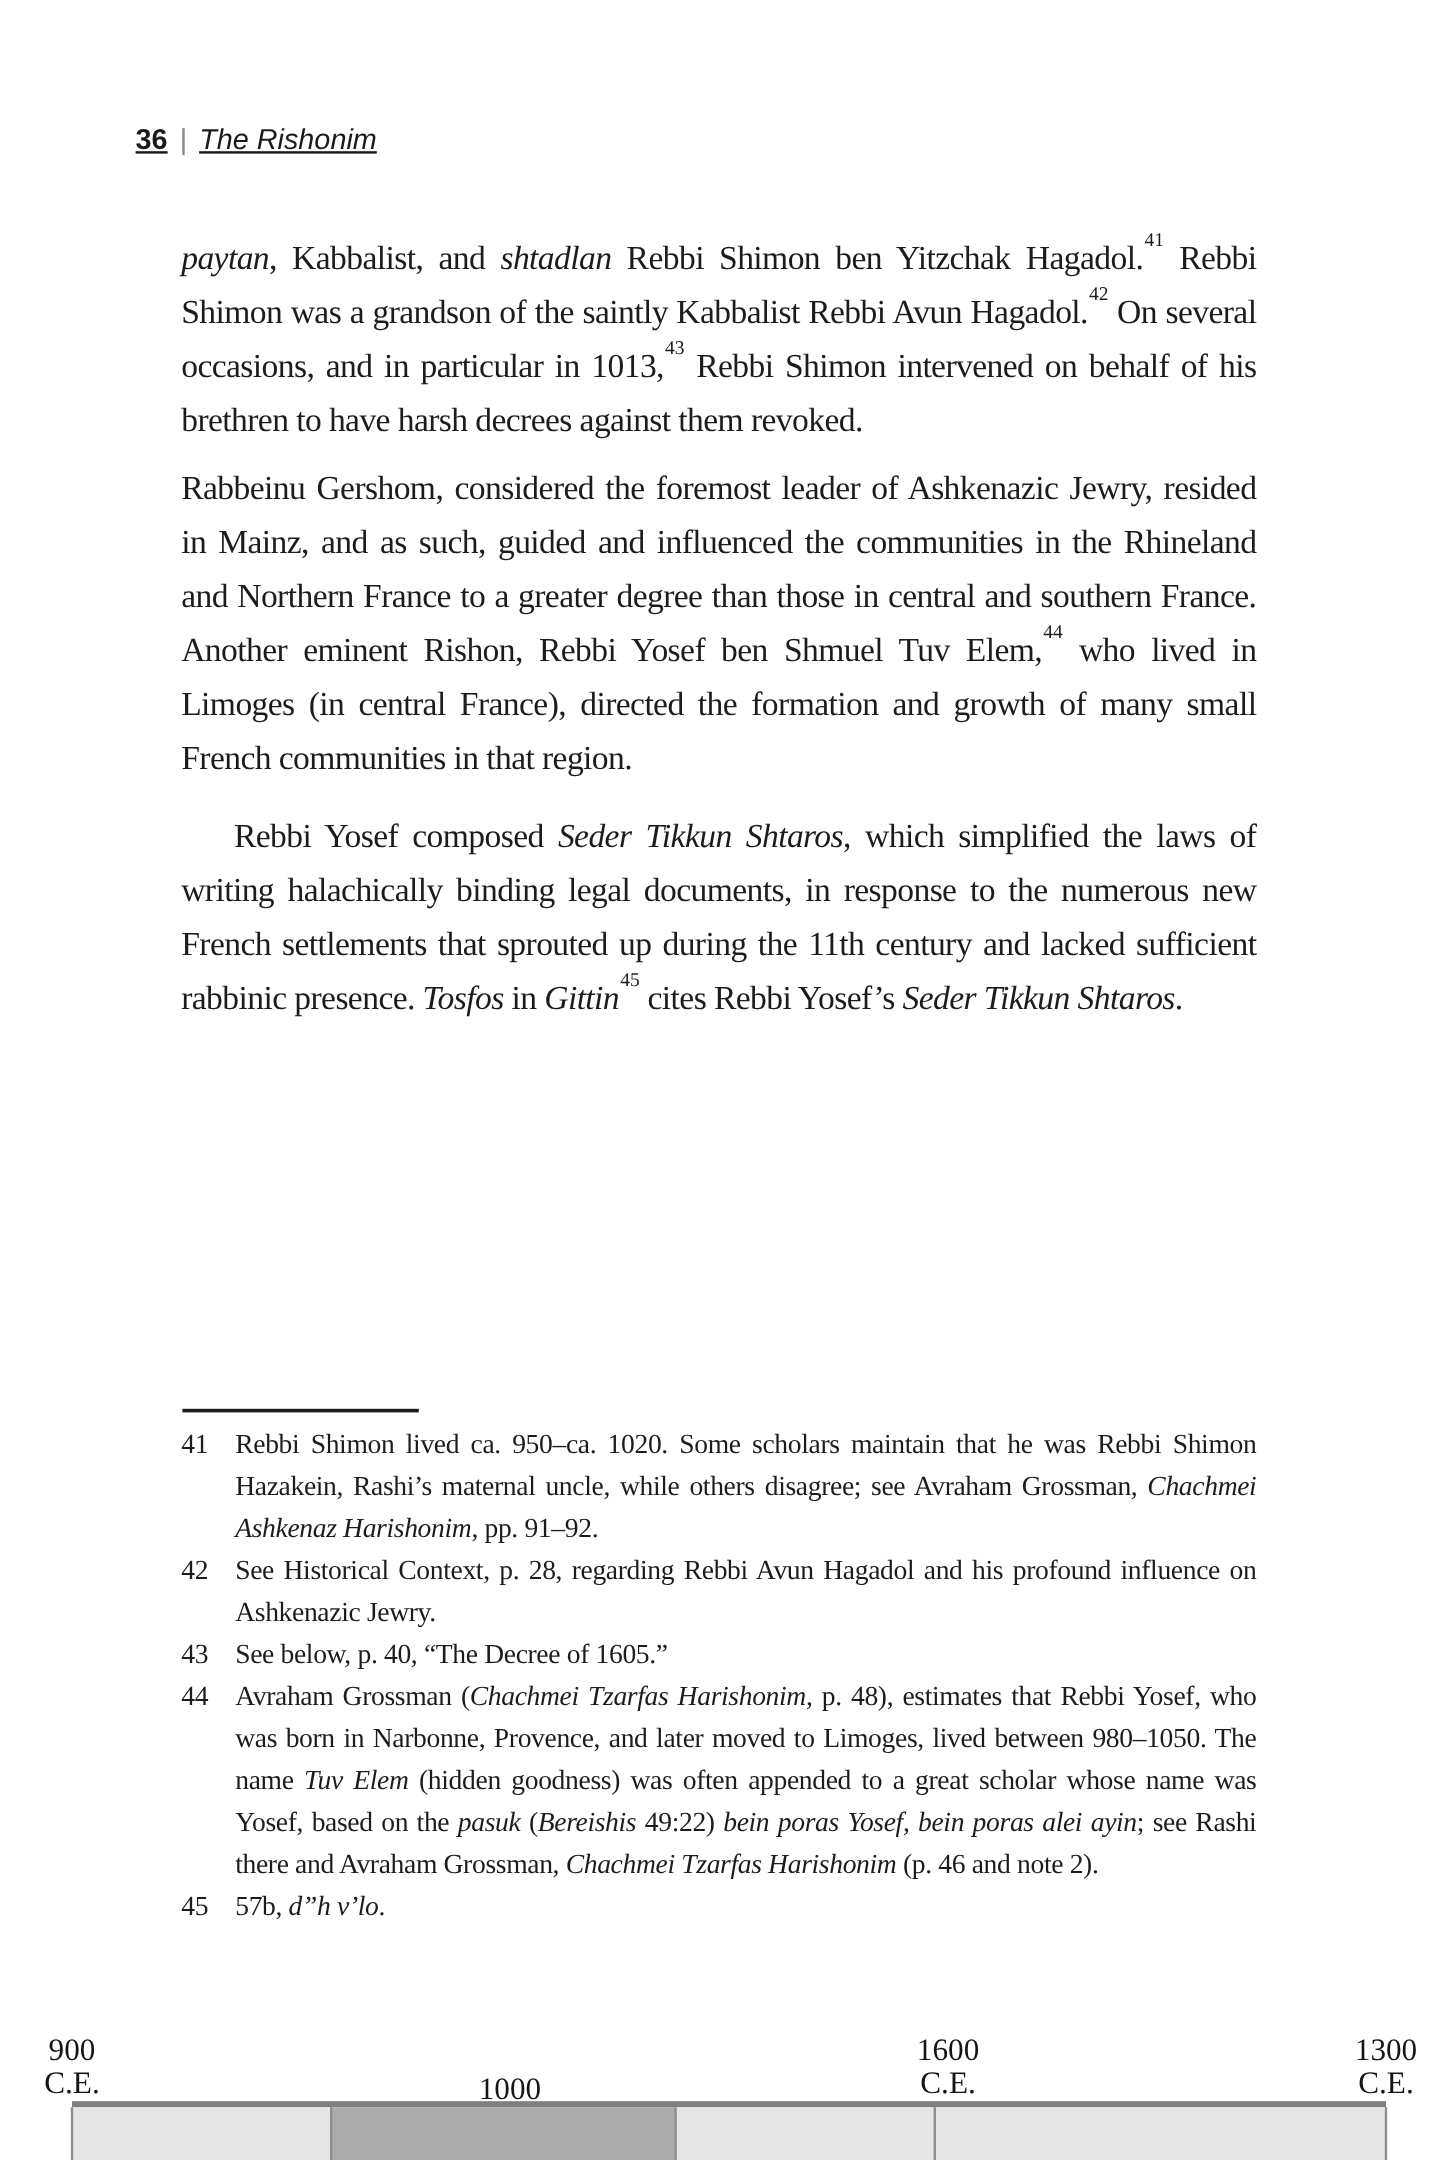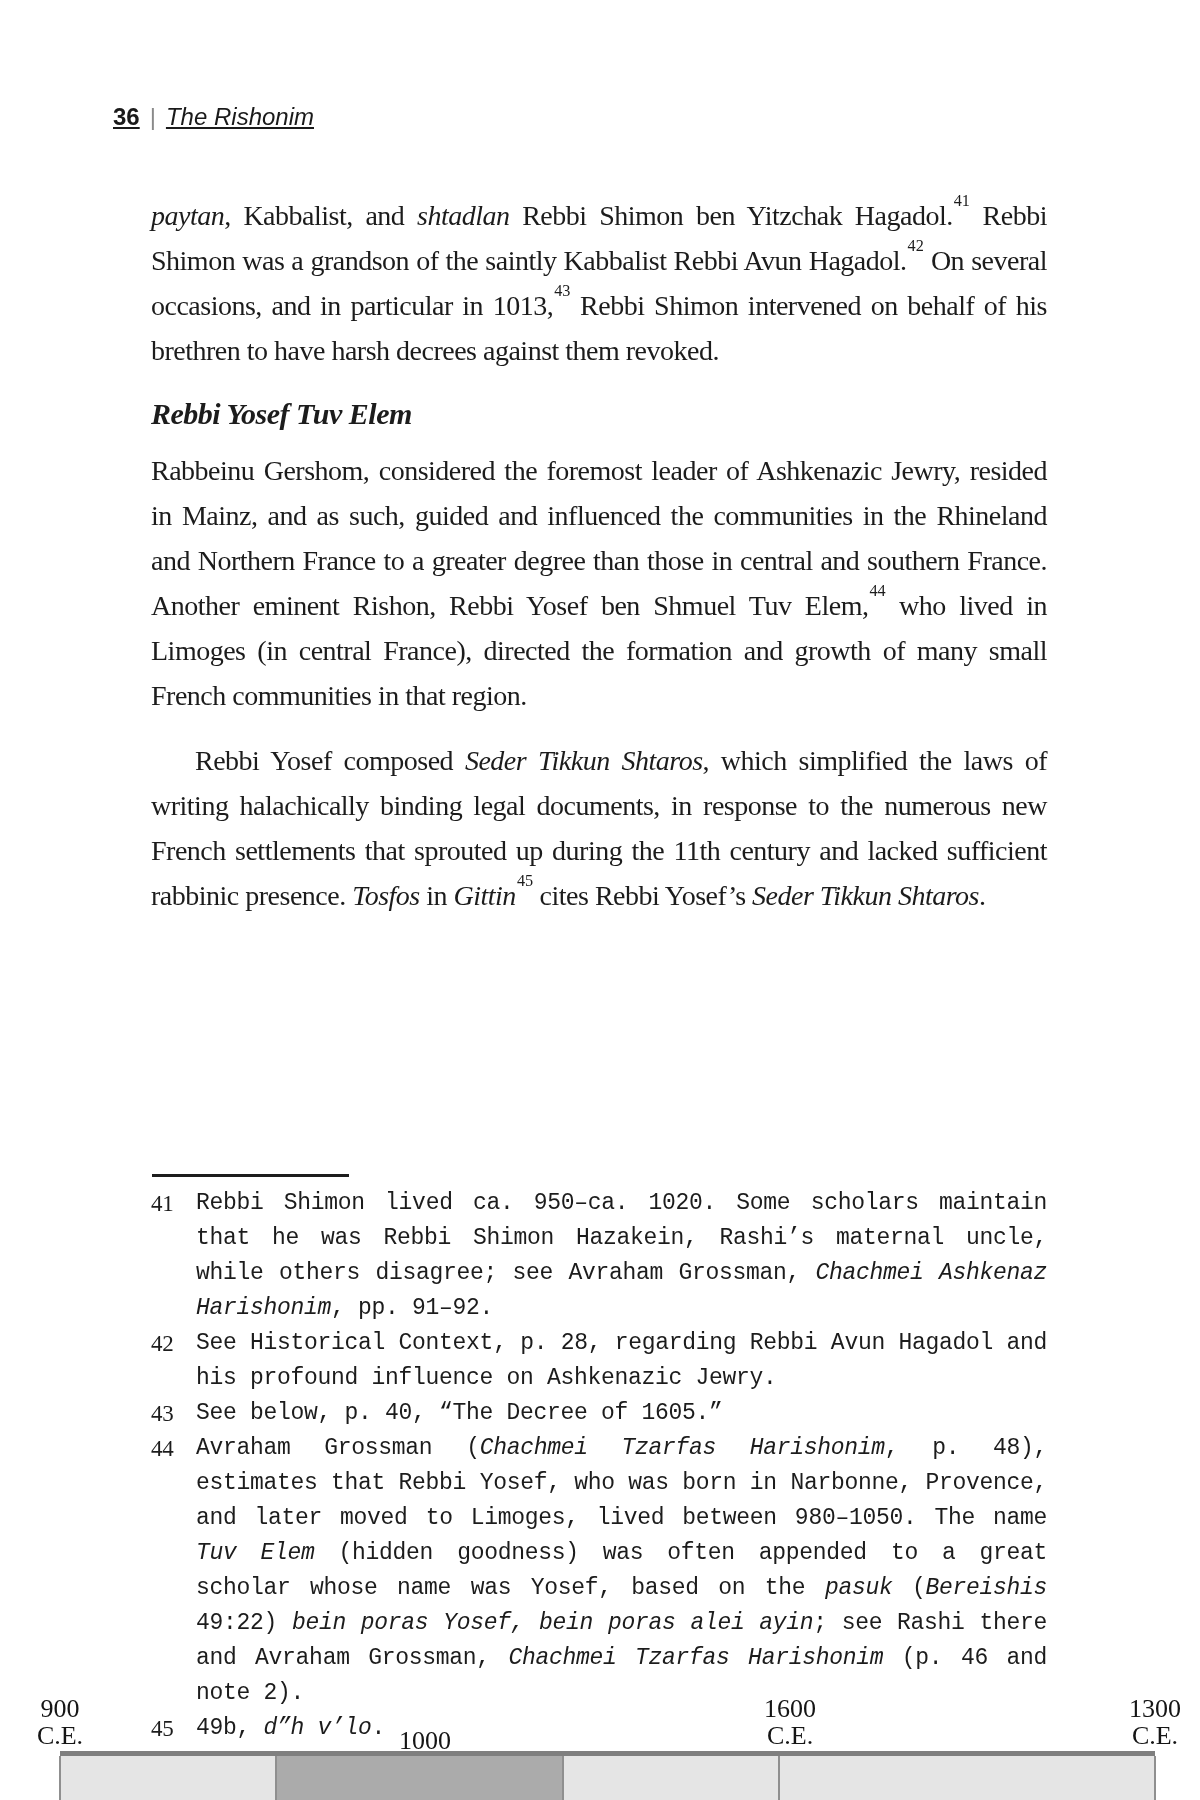--- a/index.html
+++ b/index.html
@@ -43,21 +43,21 @@
   .footnote-rule{
     position:absolute;left:152px;top:1174px;width:197px;height:3px;
     background:#1d1d1d;
   }
   .footnotes{
     position:absolute;left:151px;top:1186px;width:896px;
     font-size:23px;line-height:35px;letter-spacing:-0.3px;
   }
   .fn-row{display:flex;}
   .fn-num{flex:0 0 45px;width:45px;}
-  .fn-text{flex:1;text-align:justify;font-family:Liberation Mono, monospace;}
+  .fn-text{flex:1;text-align:justify;}
 
   
   .timeline{
     position:absolute;left:0;top:1695px;width:1036px;height:105px;
   }
   .timeline-ticks{
     position:absolute;left:60px;top:0;width:1095px;height:52px;
   }
   .tick-label{
     position:absolute;top:0;transform:translateX(-50%);
@@ -76,21 +76,20 @@
 </style>
 </head>
 <body>
 
 <header class="running-header">
   <span class="page-number">36</span><span class="header-sep">|</span><span class="book-title">The Rishonim</span>
 </header>
 
 <main class="main-column">
   <p class="para"><em>paytan</em><span>, Kabbalist, and </span><em>shtadlan</em><span> Rebbi Shimon ben Yitzchak Hagadol.</span><sup>41</sup><span> Rebbi Shimon was a grandson of the saintly Kabbalist Rebbi Avun Hagadol.</span><sup>42</sup><span> On several occasions, and in particular in 1013,</span><sup>43</sup><span> Rebbi Shimon intervened on behalf of his brethren to have harsh decrees against them revoked.</span></p>
-  <h2 class="section-heading">Rebbi Yosef Tuv Elem</h2>
   <p class="para para-2"><span>Rabbeinu Gershom, considered the foremost leader of Ashkenazic Jewry, resided in Mainz, and as such, guided and influenced the communities in the Rhineland and Northern France to a greater degree than those in central and southern France. Another eminent Rishon, Rebbi Yosef ben Shmuel Tuv Elem,</span><sup>44</sup><span> who lived in Limoges (in central France), directed the formation and growth of many small French communities in that region.</span></p>
   <p class="para para-indent"><span>Rebbi Yosef composed </span><em>Seder Tikkun Shtaros</em><span>, which simplified the laws of writing halachically binding legal documents, in response to the numerous new French settlements that sprouted up during the 11th century and lacked sufficient rabbinic presence. </span><em>Tosfos</em><span> in </span><em>Gittin</em><sup>45</sup><span> cites Rebbi Yosef’s </span><em>Seder Tikkun Shtaros</em><span>.</span></p>
 </main>
 
 <div class="footnote-rule"></div>
 
 <section class="footnotes">
   <div class="fn-row">
     <span class="fn-num">41</span>
     <span class="fn-text"><span>Rebbi Shimon lived ca. 950–ca. 1020. Some scholars maintain that he was Rebbi Shimon Hazakein, Rashi’s maternal uncle, while others disagree; see Avraham Grossman, </span><em>Chachmei Ashkenaz Harishonim</em><span>, pp. 91–92.</span></span>
@@ -102,21 +101,21 @@
   <div class="fn-row">
     <span class="fn-num">43</span>
     <span class="fn-text"><span>See below, p. 40, “The Decree of 1605.”</span></span>
   </div>
   <div class="fn-row">
     <span class="fn-num">44</span>
     <span class="fn-text"><span>Avraham Grossman (</span><em>Chachmei Tzarfas Harishonim</em><span>, p. 48), estimates that Rebbi Yosef, who was born in Narbonne, Provence, and later moved to Limoges, lived between 980–1050. The name </span><em>Tuv Elem</em><span> (hidden goodness) was often appended to a great scholar whose name was Yosef, based on the </span><em>pasuk</em><span> (</span><em>Bereishis</em><span> 49:22) </span><em>bein poras Yosef, bein poras alei ayin</em><span>; see Rashi there and Avraham Grossman, </span><em>Chachmei Tzarfas Harishonim</em><span> (p. 46 and note 2).</span></span>
   </div>
   <div class="fn-row">
     <span class="fn-num">45</span>
-    <span class="fn-text"><span>49b, </span><em>d”h v’lo</em><span>.</span></span>
+    <span class="fn-text"><span>57b, </span><em>d”h v’lo</em><span>.</span></span>
   </div>
 </section>
 
 <footer class="timeline">
   <div class="timeline-ticks">
       <div class="tick-label" style="left: 0%;">
         <div>900</div>
         <div>C.E.</div>
       </div>
       <div class="tick-label" style="left: 33.33%; margin-top: 32px;">

